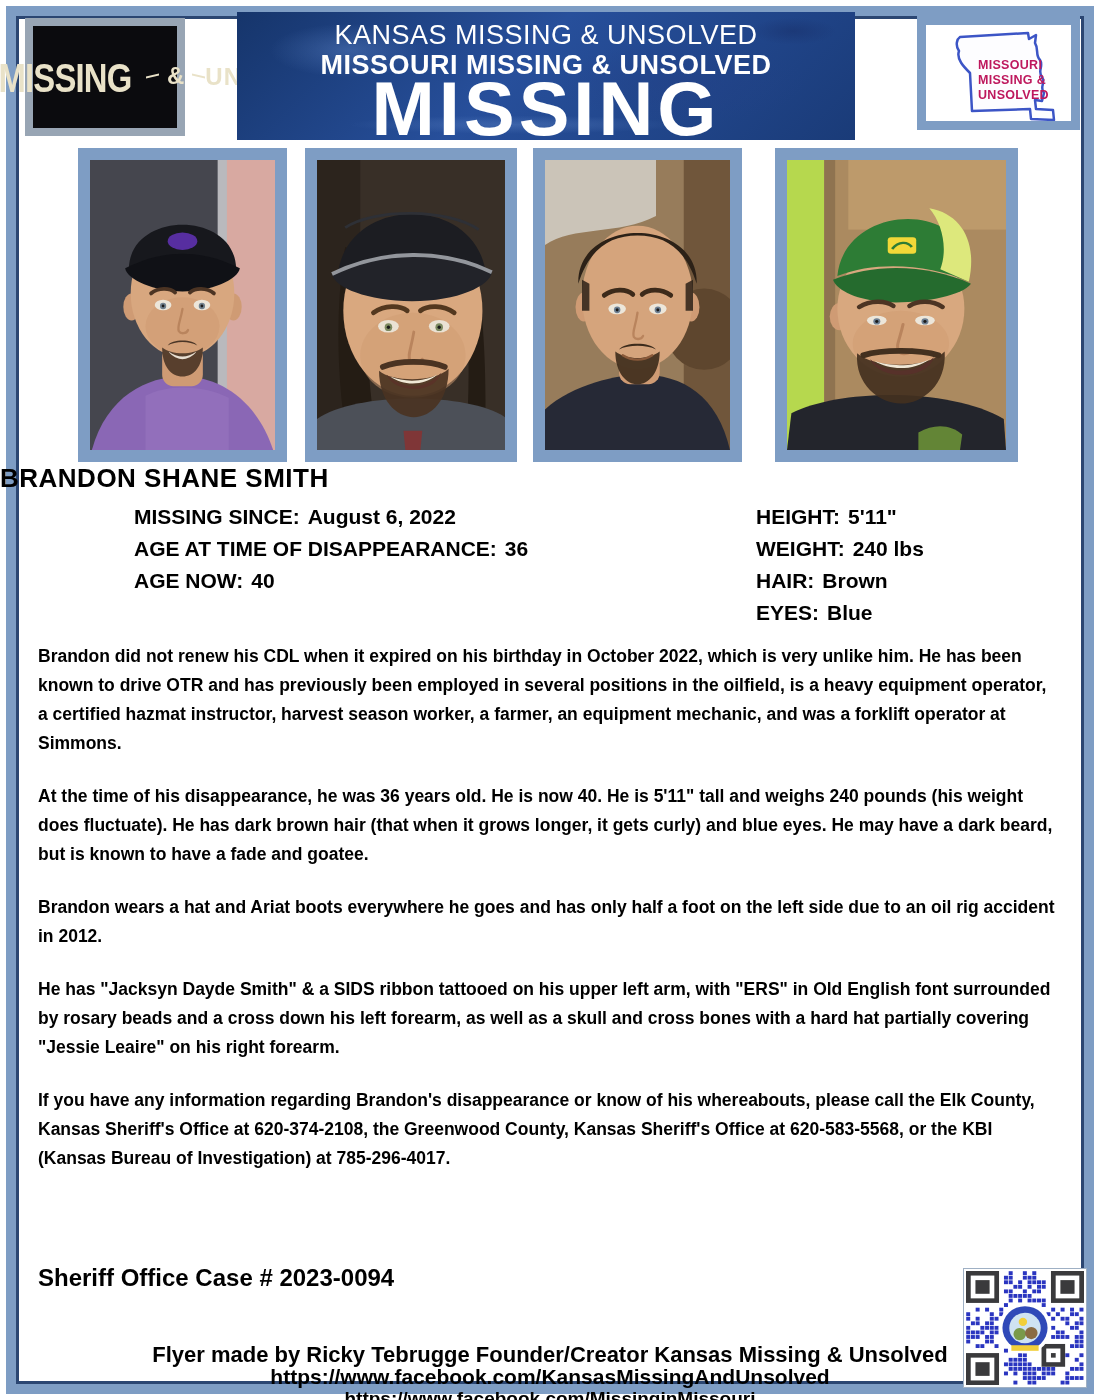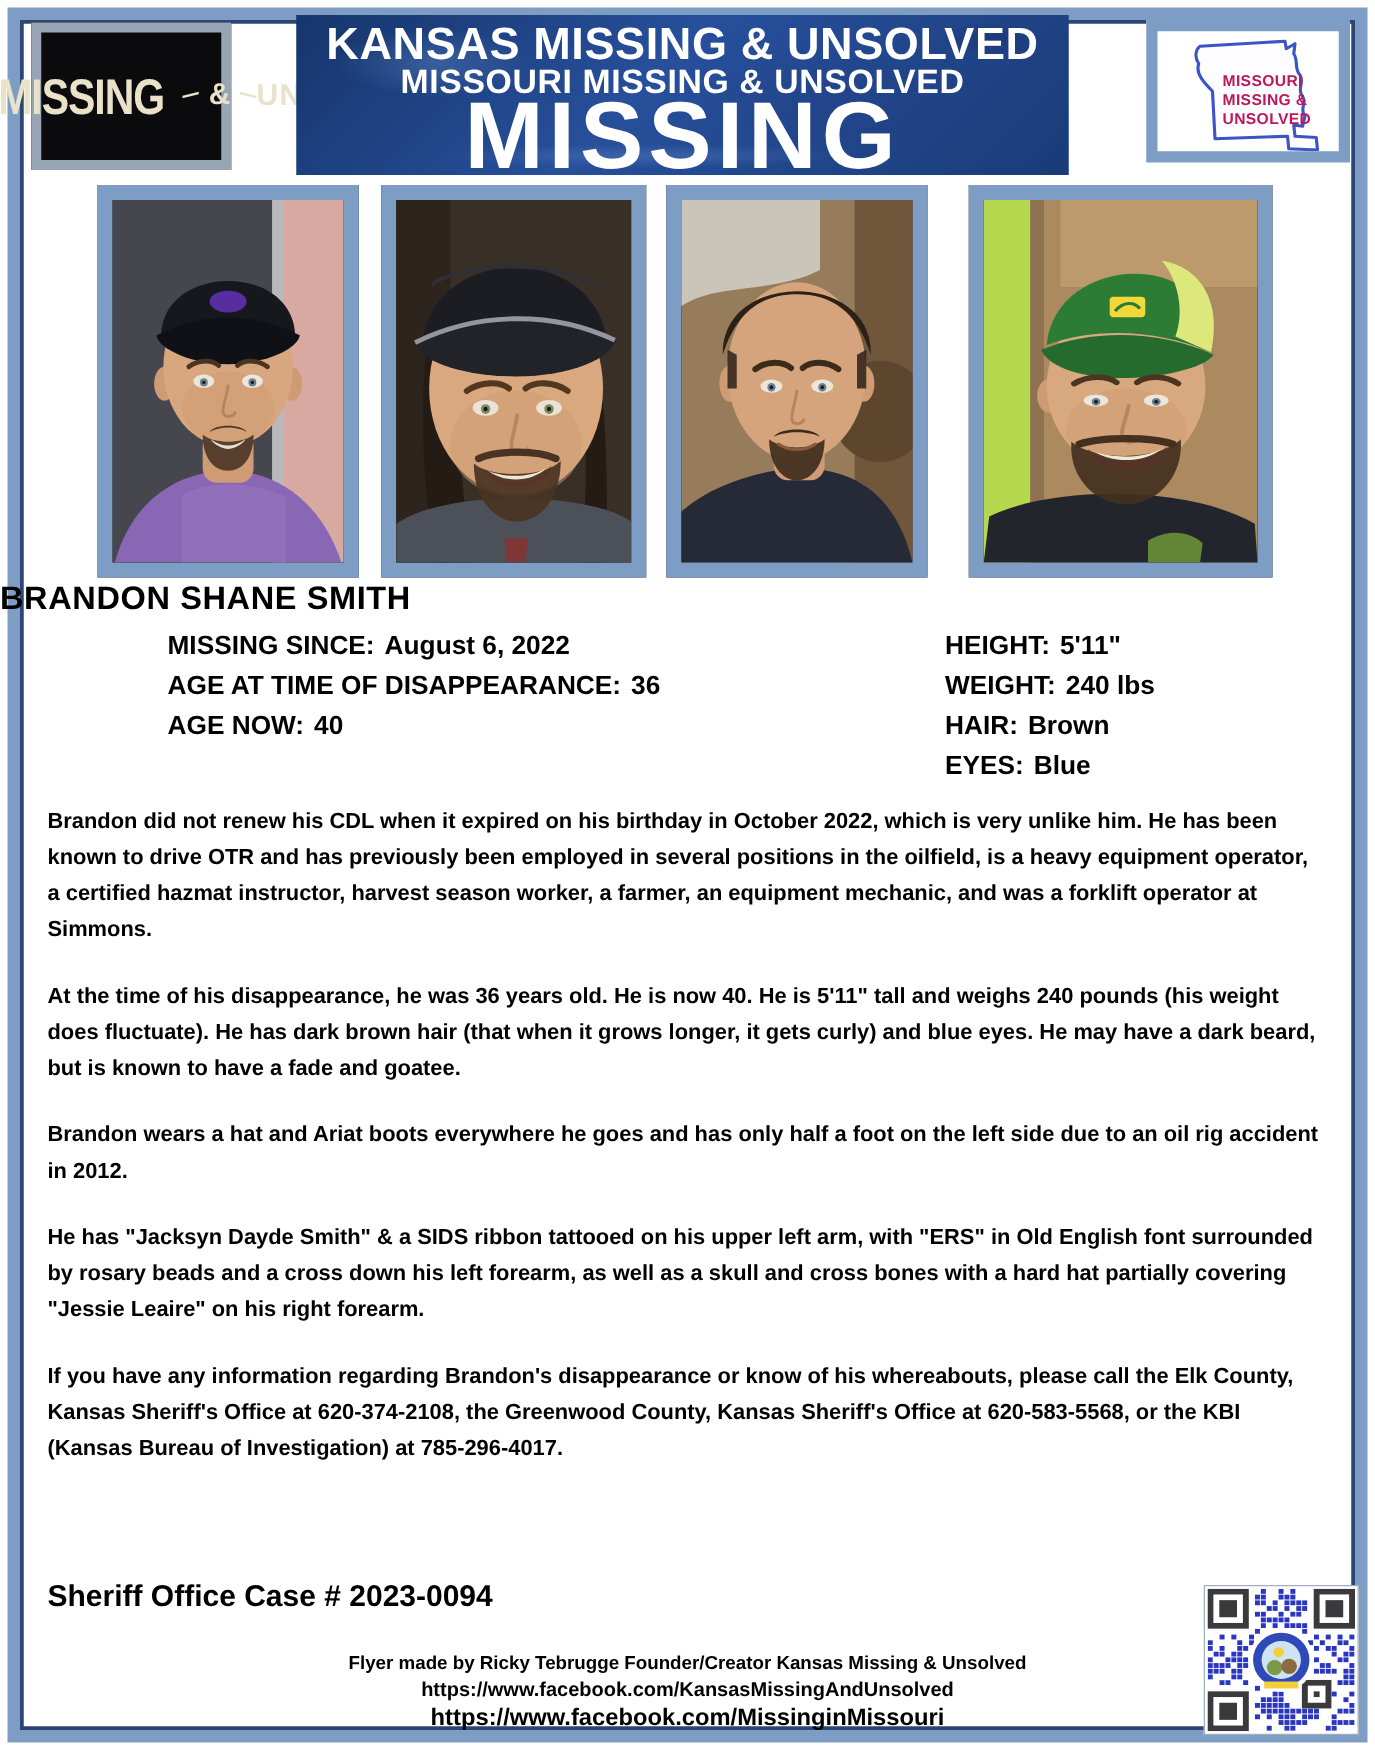--- a/index.html
+++ b/index.html
@@ -26,21 +26,21 @@
   .kmu-unsolved{font-size:24px;font-weight:700;letter-spacing:1px;line-height:24px;}
 
   .banner{position:absolute;left:237px;top:12px;width:618px;height:128px;z-index:2;
           text-align:center;color:#fff;
           background:
             radial-gradient(closest-side at 18% 30%, rgba(110,150,215,.35), transparent 70%),
             radial-gradient(closest-side at 72% 55%, rgba(35,65,135,.55), transparent 72%),
             radial-gradient(closest-side at 45% 88%, rgba(120,160,220,.28), transparent 60%),
             radial-gradient(closest-side at 90% 15%, rgba(25,50,110,.6), transparent 70%),
             linear-gradient(135deg,#16356B,#274F9B 45%,#1A3B78);}
-  .banner .l1{margin-top:8px;font-size:36px;font-weight:700;line-height:30px;letter-spacing:.5px;}
+  .banner .l1{margin-top:8px;font-size:27px;font-weight:400;line-height:30px;letter-spacing:.5px;}
   .banner .l2{font-size:27px;font-weight:700;line-height:30px;letter-spacing:.5px;}
   .banner .title{font-size:76px;font-weight:700;letter-spacing:4px;line-height:58px;}
 
   .mo{position:absolute;left:917px;top:16px;width:163px;height:114px;background:#fff;
       border:9px solid #7E9DC4;box-sizing:border-box;z-index:2;}
   .mo svg{position:absolute;inset:0;width:100%;height:100%;}
   .mo-text{position:absolute;left:52px;top:33px;font-size:12.5px;font-weight:700;
            color:#be185d;line-height:15px;z-index:2;letter-spacing:.3px;}
 
   
@@ -55,22 +55,22 @@
         font-size:26px;font-weight:700;letter-spacing:.5px;z-index:2;}
   .dcol{position:absolute;top:501px;font-size:21px;font-weight:700;line-height:32px;
         white-space:nowrap;z-index:2;}
   #dleft{left:134px;} #dright{left:756px;}
   .drow .lbl{margin-right:8px;}
   .bodytext{position:absolute;left:38px;top:642px;width:1022px;z-index:2;
             font-size:17.5px;font-weight:700;line-height:29px;}
   .bodytext p{margin:0 0 24px 0;}
   .case{position:absolute;left:38px;top:1264px;font-size:24px;font-weight:700;z-index:2;}
   .footer{position:absolute;left:0;top:1320px;width:1100px;text-align:center;font-weight:700;z-index:2;}
-  .footer .f1{font-size:15px;line-height:21px;}
-  .footer .f2{font-size:16px;line-height:23px;}
+  .footer .f1{font-size:22px;line-height:21px;margin-top:24px;}
+  .footer .f2{font-size:21px;line-height:23px;}
   .footer .f3{font-size:19px;line-height:22px;}
 
   .qr{position:absolute;left:963px;top:1268px;width:124px;height:120px;background:#fff;
       border:1px solid #9FB0C4;z-index:3;padding:2px;box-sizing:border-box;}
   #qr-svg{width:100%;height:100%;display:block;}
 </style>
 </head>
 <body>
 
 <div class="canvas">

